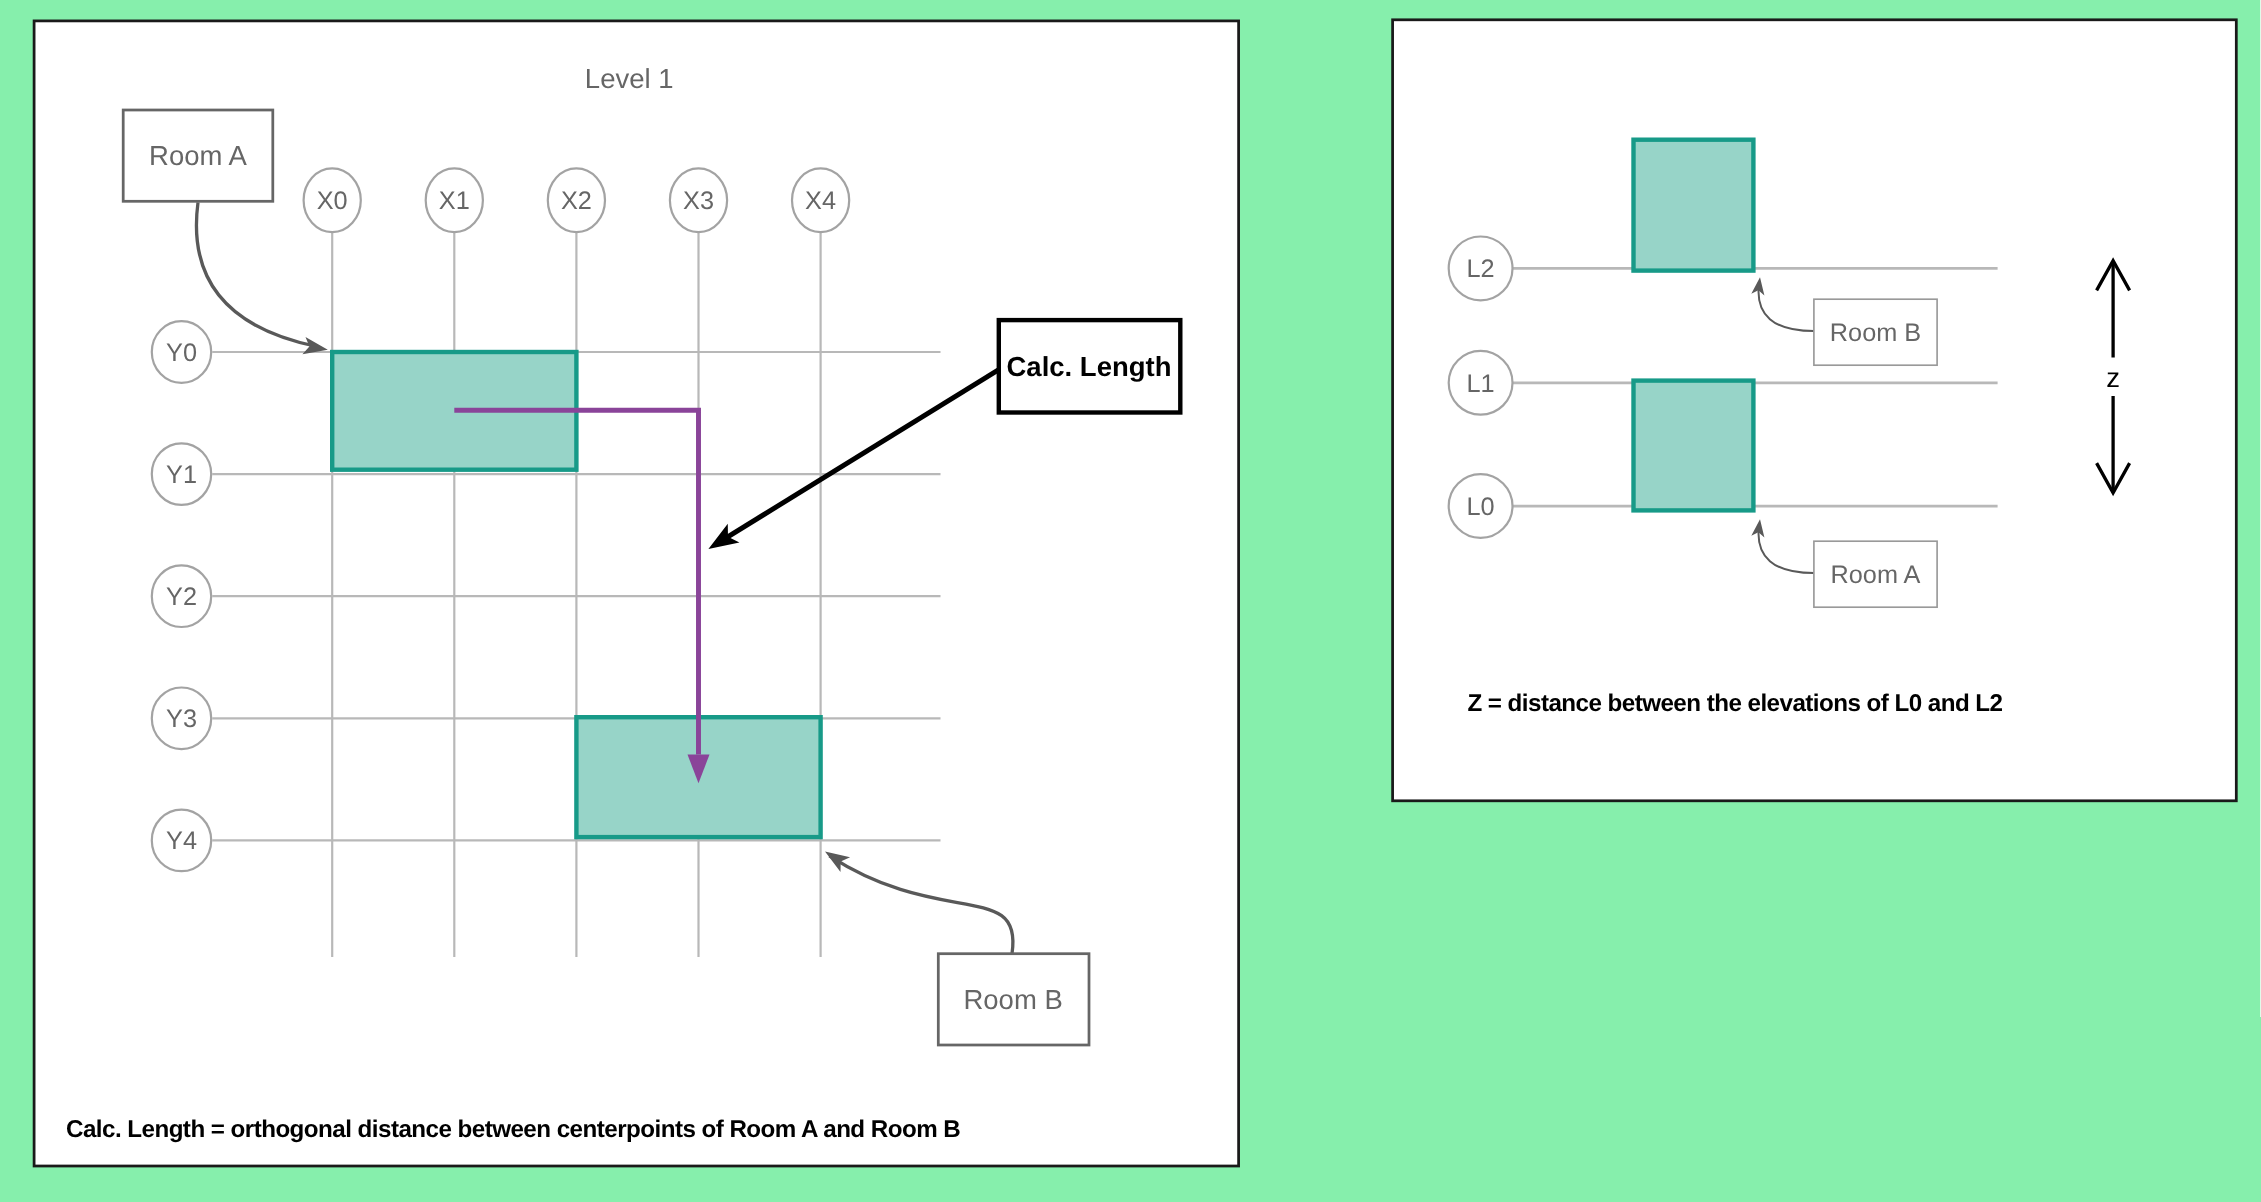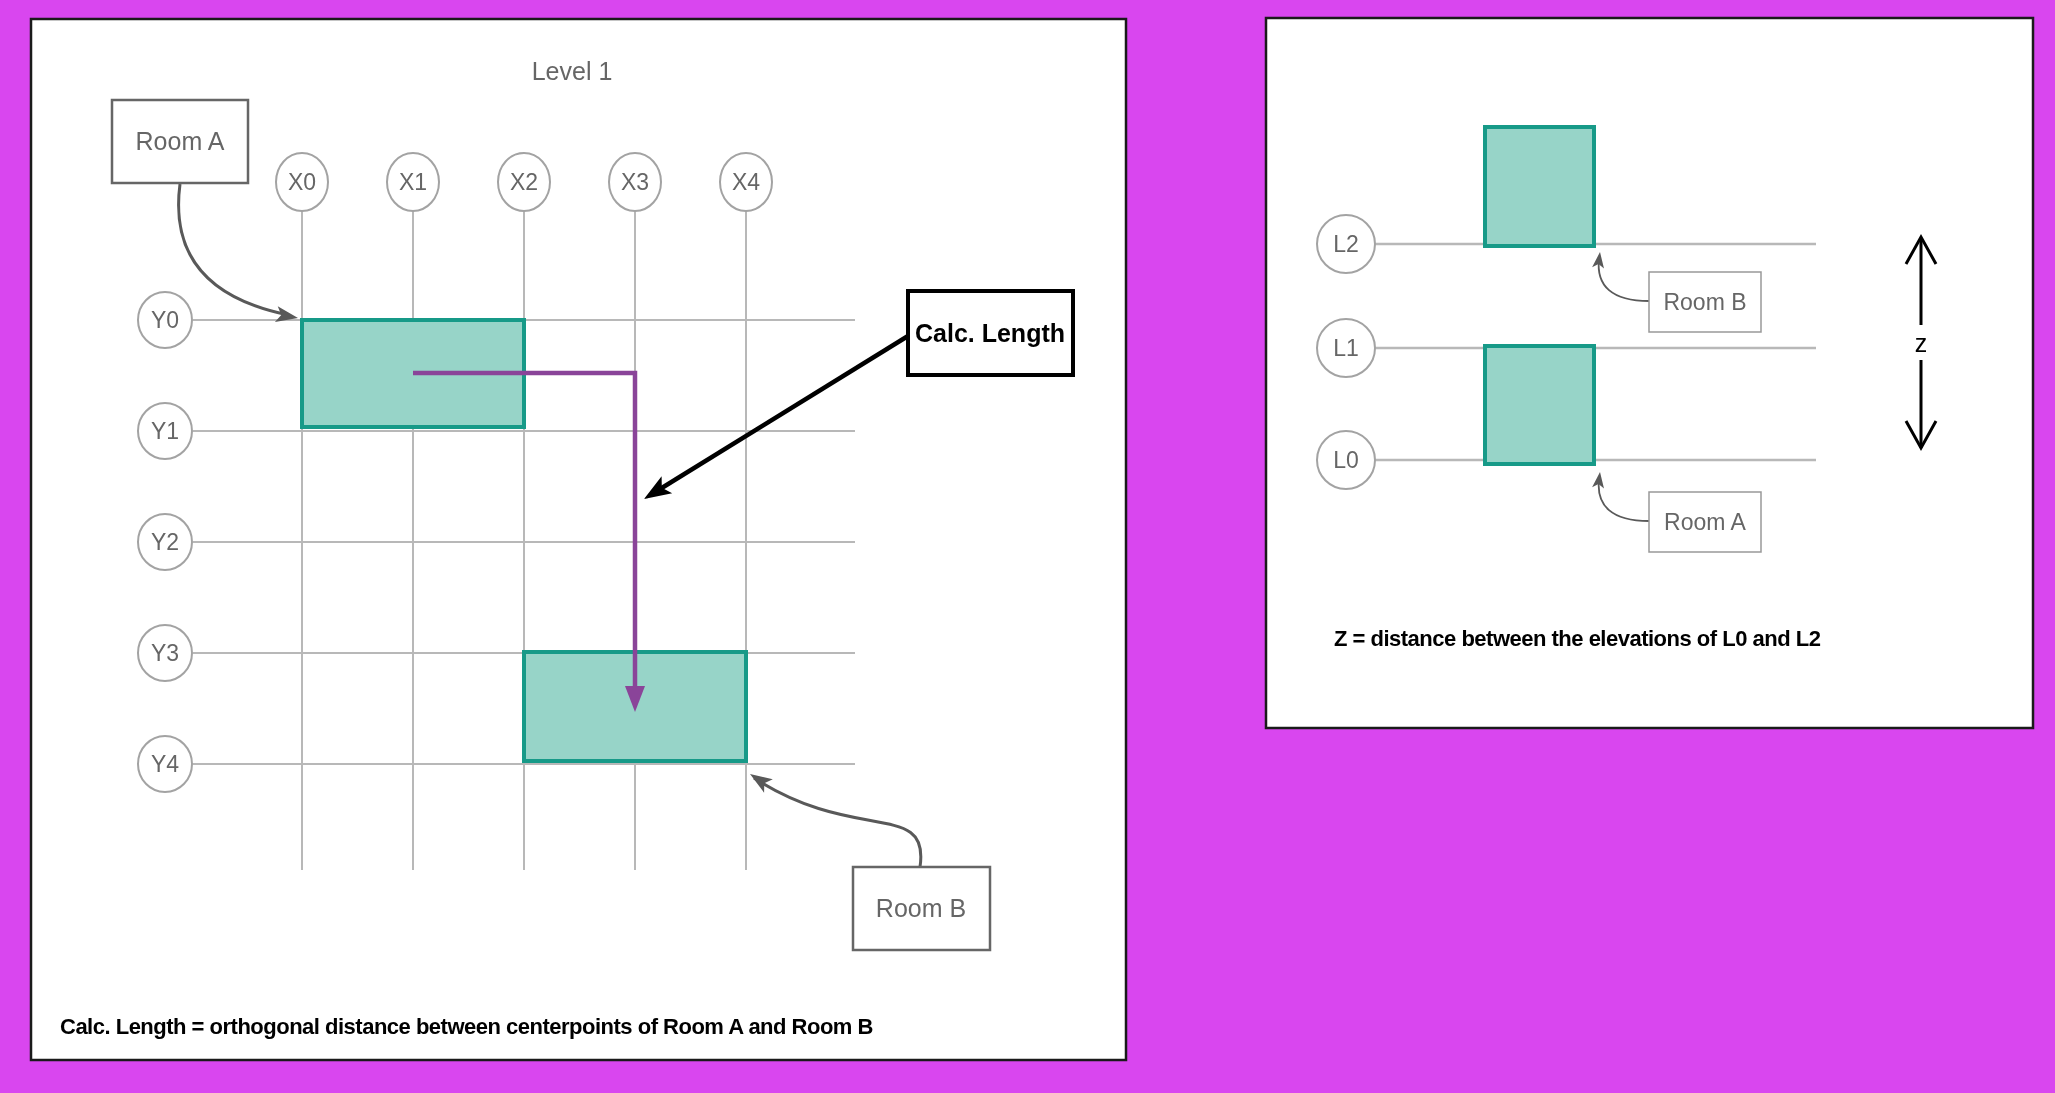--- a/index.html
+++ b/index.html
@@ -1,16 +1,16 @@
 <!DOCTYPE html>
 <html><head>
 <meta charset="utf-8">
 <style>
   html,body{margin:0;padding:0;background:#ffffff;}
-  .canvas{position:relative;width:2055px;height:1093px;background:#d946ef;overflow:hidden;
+  .canvas{position:relative;width:2055px;height:1093px;background:#86efac;overflow:hidden;
           font-family:"Liberation Sans","DejaVu Sans",sans-serif;}
   svg{position:absolute;left:0;top:0;}
   .panel-border{fill:#ffffff;stroke:#1a1a1a;stroke-width:2.5;}
   .gridline{stroke:#b8b8b8;stroke-width:2;fill:none;}
   .levelline{stroke:#b8b8b8;stroke-width:2.5;fill:none;}
   .grid-bubble{fill:#ffffff;stroke:#a3a3a3;stroke-width:2;}
   .t-label{fill:#666666;font-size:25px;text-anchor:middle;}
   .t-grid{fill:#666666;font-size:23px;text-anchor:middle;}
   .t-title{fill:#666666;font-size:25px;text-anchor:middle;}
   .t-caption{fill:#000000;font-size:22px;font-weight:bold;letter-spacing:-0.5px;}

